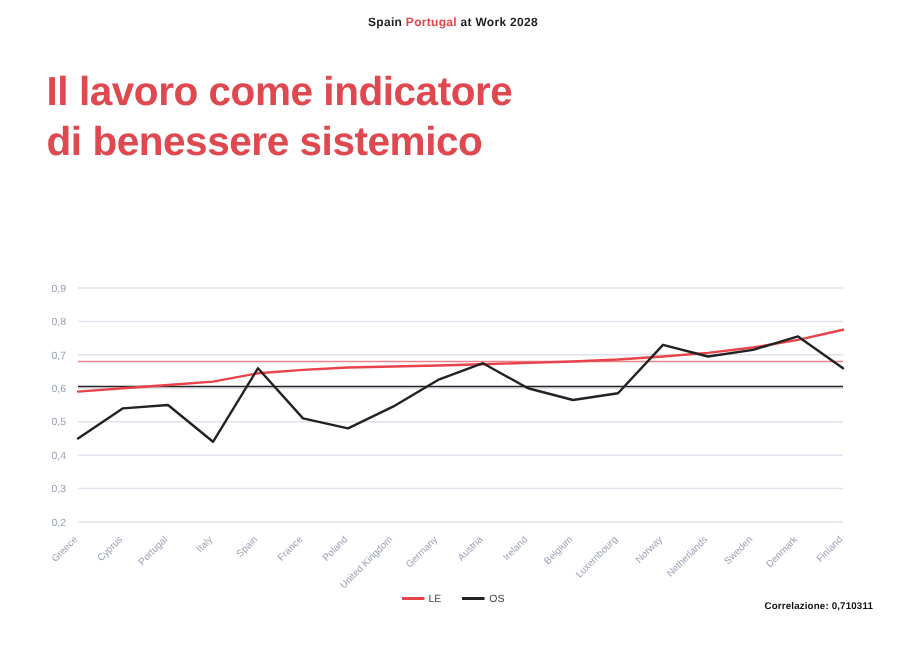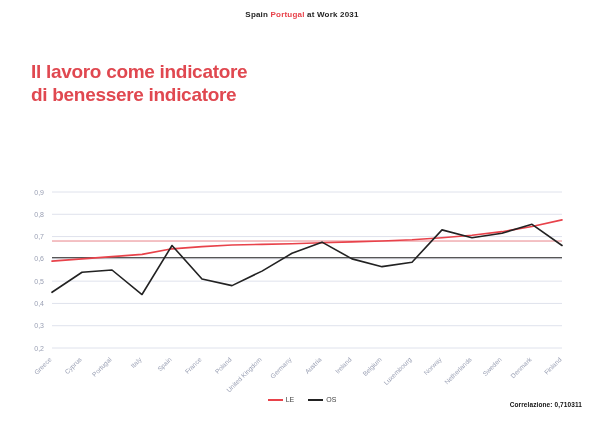--- a/index.html
+++ b/index.html
@@ -16,23 +16,23 @@
     font-size:8px;
     font-weight:bold;
     letter-spacing:.2px;
     padding-top:10px;
     color:#1f1f1f;
   }
   .report-line .hl{color:#e8424a;}
   .title{
     position:absolute;
     left:31px;
-    top:60px;
+    top:45px;
     width:420px;
-    font-size:19px;
+    font-size:27px;
     line-height:1.23;
     font-weight:bold;
     color:#e04850;
     letter-spacing:-0.3px;
   }
   .title div{white-space:nowrap;}
   .chart-wrap{
     position:absolute;
     left:0;top:168px;
     width:604px;height:235px;
@@ -72,26 +72,26 @@
     font-size:6.5px;
     font-weight:bold;
     color:#111;
     letter-spacing:.1px;
   }
 </style>
 </head>
 <body>
 
 <div class="report-line">
-  <span>Spain </span><span class="hl">Portugal</span><span> at Work 2031</span>
+  <span>Spain </span><span class="hl">Portugal</span><span> at Work 2028</span>
 </div>
 
 <div class="title">
   <div>Il lavoro come indicatore</div>
-  <div>di benessere indicatore</div>
+  <div>di benessere sistemico</div>
 </div>
 
 <div class="chart-wrap">
   <svg id="chart-svg" width="604" height="235" viewBox="0 0 604 235">
       <line x1="52" y1="24" x2="562" y2="24" class="gridline"></line>
       <text x="44" y="26.5" text-anchor="end" class="axis-label">0,9</text>
       <line x1="52" y1="46.28571428571425" x2="562" y2="46.28571428571425" class="gridline"></line>
       <text x="44" y="48.78571428571425" text-anchor="end" class="axis-label">0,8</text>
       <line x1="52" y1="68.57142857142857" x2="562" y2="68.57142857142857" class="gridline"></line>
       <text x="44" y="71.07142857142857" text-anchor="end" class="axis-label">0,7</text>

